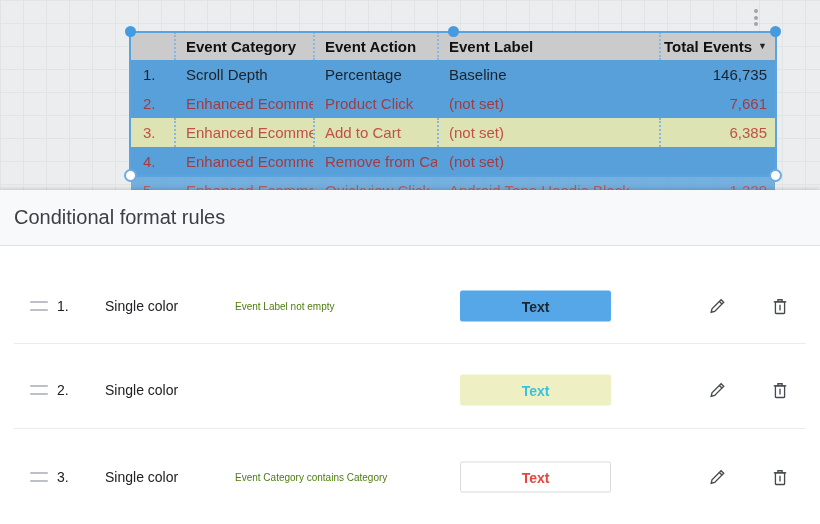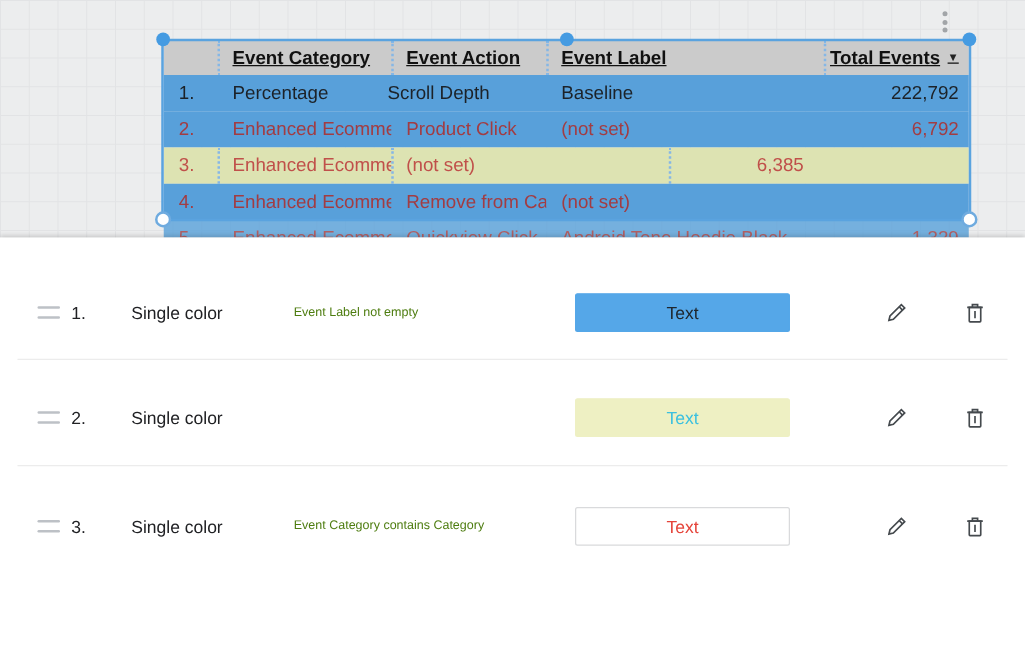--- a/index.html
+++ b/index.html
@@ -13,21 +13,21 @@
     background-color:#ecedee;
     background-image:linear-gradient(#e2e3e5 1px,transparent 1px),
                      linear-gradient(90deg,#e2e3e5 1px,transparent 1px);
     background-size:23px 23px;
   }
   .kebab{position:absolute;left:751px;top:6px;display:flex;flex-direction:column;gap:2.5px;padding:3px;cursor:pointer;}
   .kebab i{width:4px;height:4px;border-radius:50%;background:#a2a5a8;}
   
   .gtable{position:absolute;left:131px;top:32px;width:644px;font-size:15px;color:#1c2228;}
   .trow{display:flex;height:29px;align-items:center;}
-  .thead{height:28px;background:#cbcbcb;font-weight:bold;color:#111;text-decoration:underline;}
+  .thead{height:28px;background:#cbcbcb;font-weight:bold;color:#111;}
   .cell{box-sizing:border-box;height:100%;display:flex;align-items:center;
         padding-left:10px;overflow:hidden;white-space:nowrap;
         border-left:2px dotted transparent;}
   .c0{width:43px;padding-left:12px;border-left:none;}
   .c1{width:139px;}
   .c2{width:124px;}
   .c3{width:222px;}
   .c4{width:116px;justify-content:flex-end;padding-right:8px;padding-left:0;}
   .thead .cell,.trow.sel .cell{border-left-color:#85b7e6;}
   .thead .c0,.trow.sel .c0{border-left-color:transparent;}
@@ -52,23 +52,23 @@
   .d1{top:97px;} .d2{top:182px;}
   .rule-row{position:absolute;left:0;width:820px;height:60px;}
   .r1{top:30px;} .r2{top:114px;} .r3{top:201px;}
   .rule-row>*{position:absolute;top:50%;transform:translateY(-50%);}
   .drag{left:30px;width:18px;height:10px;display:flex;flex-direction:column;
         justify-content:space-between;cursor:grab;}
   .drag i{display:block;height:2px;background:#bdc1c6;border-radius:1px;}
   .rnum{left:57px;font-size:14px;color:#202124;}
   .rtype{left:105px;font-size:14px;color:#202124;}
   .rcond{left:235px;width:205px;font-size:10px;color:#4d7c0f;line-height:1.5;white-space:normal;}
-  .swatch{left:460px;width:172px;height:31px;border-radius:2px;border:1px solid transparent;
+  .swatch{left:460px;width:151px;height:31px;border-radius:2px;border:1px solid transparent;
           box-sizing:border-box;display:flex;align-items:center;justify-content:center;
-          font-size:14px;cursor:pointer;}
+          font-size:14px;cursor:pointer;font-weight:bold;}
   .icon-btn{width:24px;height:24px;display:flex;align-items:center;justify-content:center;cursor:pointer;}
   .pencil{left:705px;} .trash{left:768px;}
   .icon-btn svg{stroke:#454a4e;fill:none;stroke-width:1.6;}
 </style>
 </head>
 <body>
 
 <div class="canvas">
 
   <div class="kebab">
@@ -84,37 +84,38 @@
       <div class="cell c2">Event Action</div>
       <div class="cell c3">Event Label</div>
       <div class="cell c4">
         <span>Total Events</span>
         <span class="sort-arrow">▼</span>
       </div>
     </div>
 
       <div class="trow r-blue" style="background-color: rgb(88, 160, 218); color: rgb(28, 34, 40);">
         <div class="cell c0">1.</div>
+        <div class="cell c1">Scroll Depth</div>
         <div class="cell c2">Percentage</div>
-        <div class="cell c1">Scroll Depth</div>
         <div class="cell c3">Baseline</div>
-        <div class="cell c4">222,792</div>
+        <div class="cell c4">146,735</div>
       </div>
 
       <div class="trow r-blue" style="background-color: rgb(88, 160, 218); color: rgb(162, 60, 66);">
         <div class="cell c0">2.</div>
         <div class="cell c1">Enhanced Ecommerce</div>
         <div class="cell c2">Product Click</div>
         <div class="cell c3">(not set)</div>
-        <div class="cell c4">6,792</div>
+        <div class="cell c4">7,661</div>
       </div>
 
       <div class="trow sel" style="background-color: rgb(221, 227, 178); color: rgb(192, 80, 74);">
         <div class="cell c0">3.</div>
         <div class="cell c1">Enhanced Ecommerce</div>
+        <div class="cell c2">Add to Cart</div>
         <div class="cell c3">(not set)</div>
         <div class="cell c4">6,385</div>
       </div>
 
       <div class="trow r-blue" style="background-color: rgb(88, 160, 218); color: rgb(162, 60, 66);">
         <div class="cell c0">4.</div>
         <div class="cell c1">Enhanced Ecommerce</div>
         <div class="cell c2">Remove from Cart</div>
         <div class="cell c3">(not set)</div>
       </div>
@@ -132,20 +133,23 @@
   <div class="selbox">
     <span class="handle h-tl"></span>
     <span class="handle h-tc"></span>
     <span class="handle h-tr"></span>
     <span class="handle h-bl"></span>
     <span class="handle h-br"></span>
   </div>
 </div>
 
 <div class="panel">
+  <div class="panel-header">
+    <span>Conditional format rules</span>
+  </div>
 
   <div class="rules">
     <div class="rule-divider d1"></div>
     <div class="rule-divider d2"></div>
 
       <div class="rule-row rx r1">
         <span class="drag">
           <i></i>
           <i></i>
         </span>

